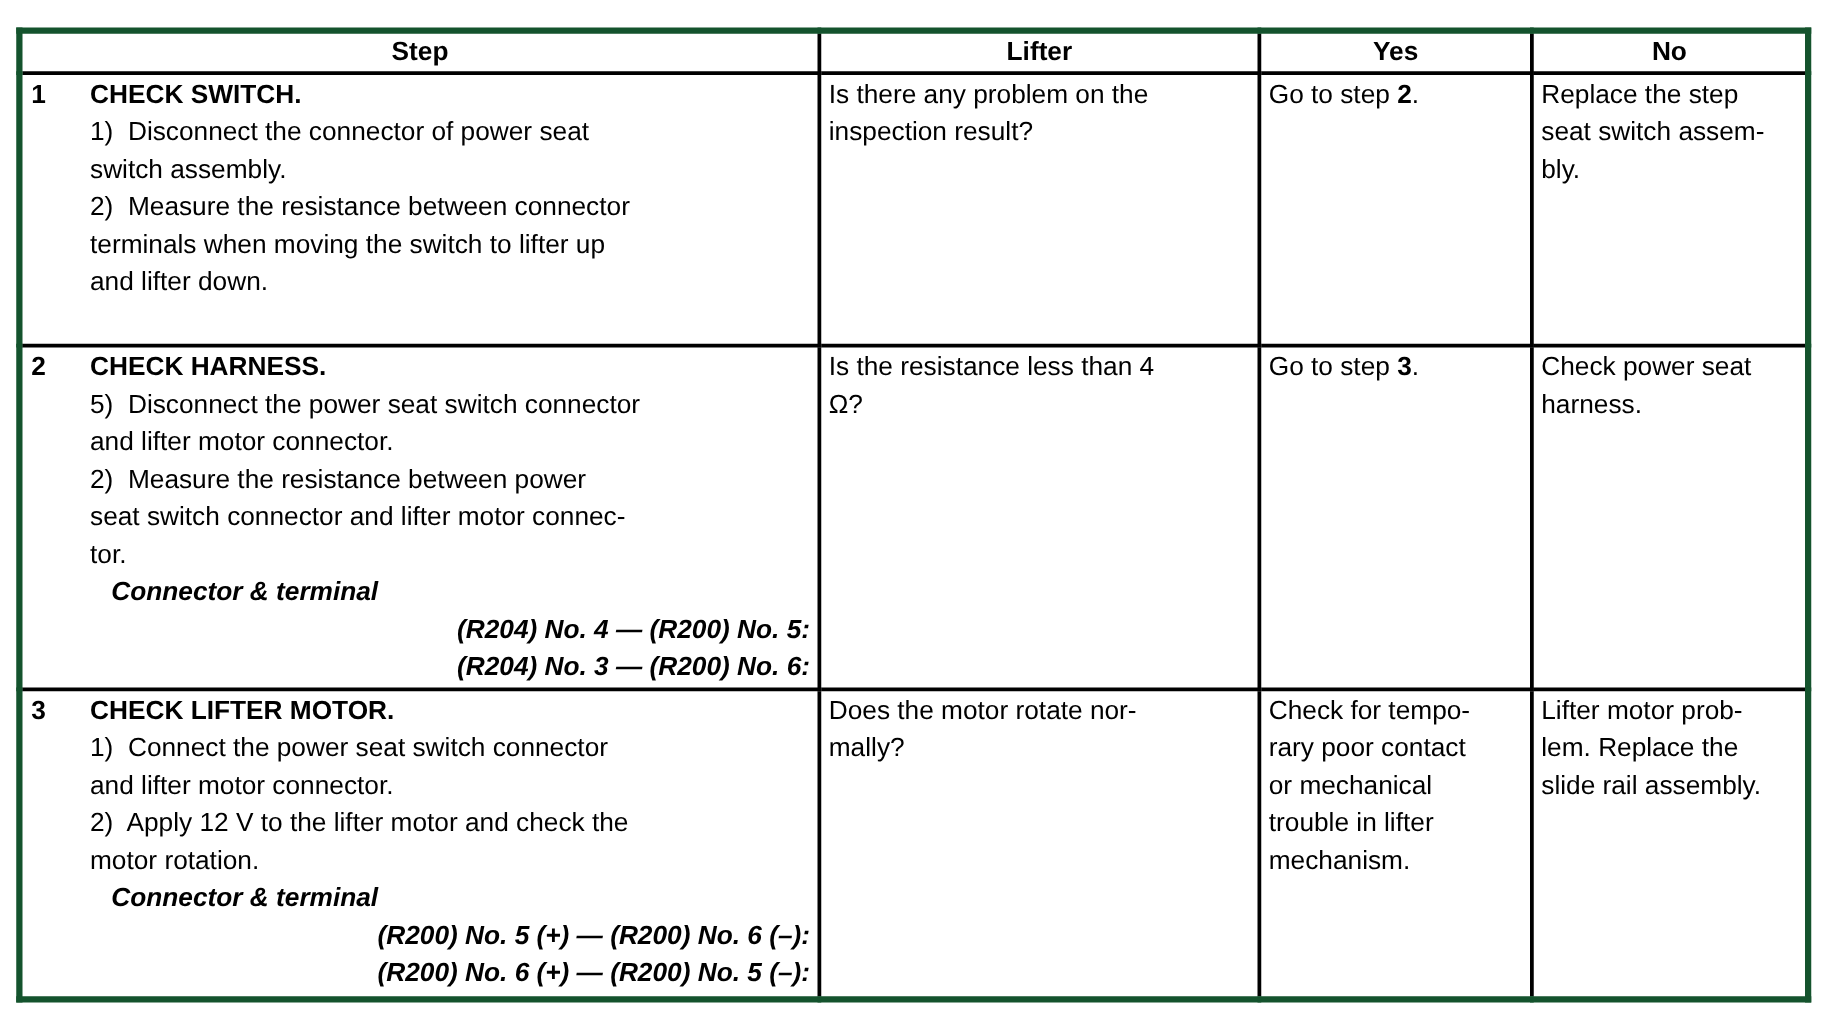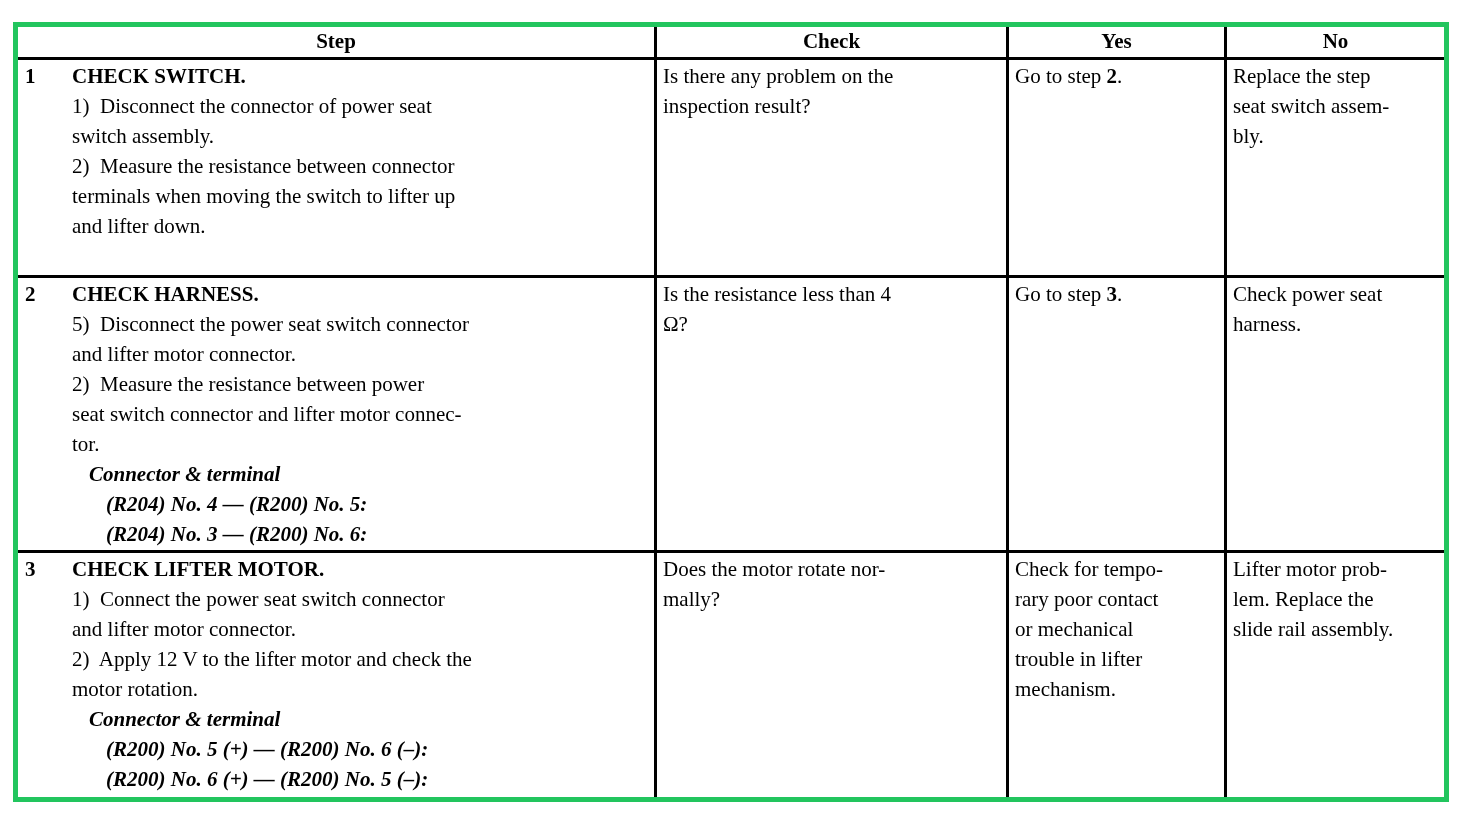--- a/index.html
+++ b/index.html
@@ -11,22 +11,21 @@
     font-family: "Liberation Sans", sans-serif;
     color: #000000;
     overflow: hidden;
   }
   .diag-table {
     position: absolute;
     left: 13px;
     top: 22px;
     border-collapse: collapse;
     table-layout: fixed;
-    border: 5px solid #22c55e;
-    font-family: Liberation Serif, serif;
+    border: 5px solid #14532d;
   }
   .diag-table th,
   .diag-table td {
     border: 3px solid #000;
     font-size: 21px;
     overflow: hidden;
   }
   .diag-table th {
     font-weight: bold;
     text-align: center;
@@ -57,39 +56,40 @@
   .step-title { font-weight: bold; }
   .connector-label {
     font-weight: bold;
     font-style: italic;
     margin-left: 17px;
   }
   .connector-lines {
     font-weight: bold;
     font-style: italic;
     margin-left: 34px;
+    text-align: right;
   }
   .connector-label:empty,
   .connector-lines:empty { display: none; }
   .yes-step-ref { font-weight: bold; }
 </style>
 </head>
 <body>
 
 <table class="diag-table">
   <colgroup>
     <col style="width:640px">
     <col style="width:352px">
     <col style="width:218px">
     <col style="width:221px">
   </colgroup>
   <thead>
     <tr>
       <th>Step</th>
-      <th>Check</th>
+      <th>Lifter</th>
       <th>Yes</th>
       <th>No</th>
     </tr>
   </thead>
   <tbody>
     <tr class="r1">
       <td class="step-cell">
         <span class="step-num">1</span>
         <div class="step-content">
           <div class="step-title">CHECK SWITCH.</div>

